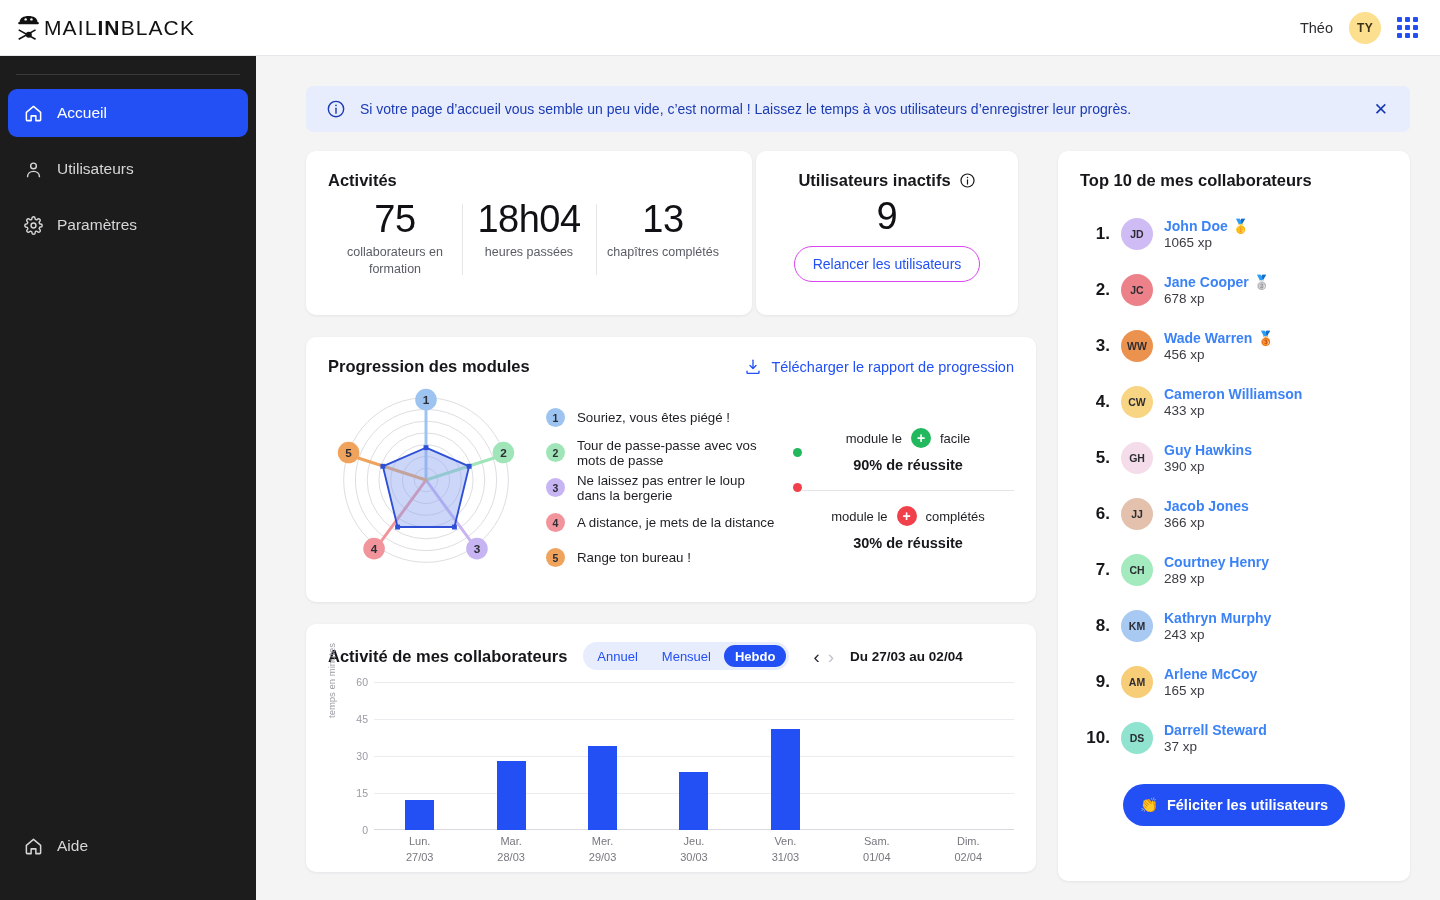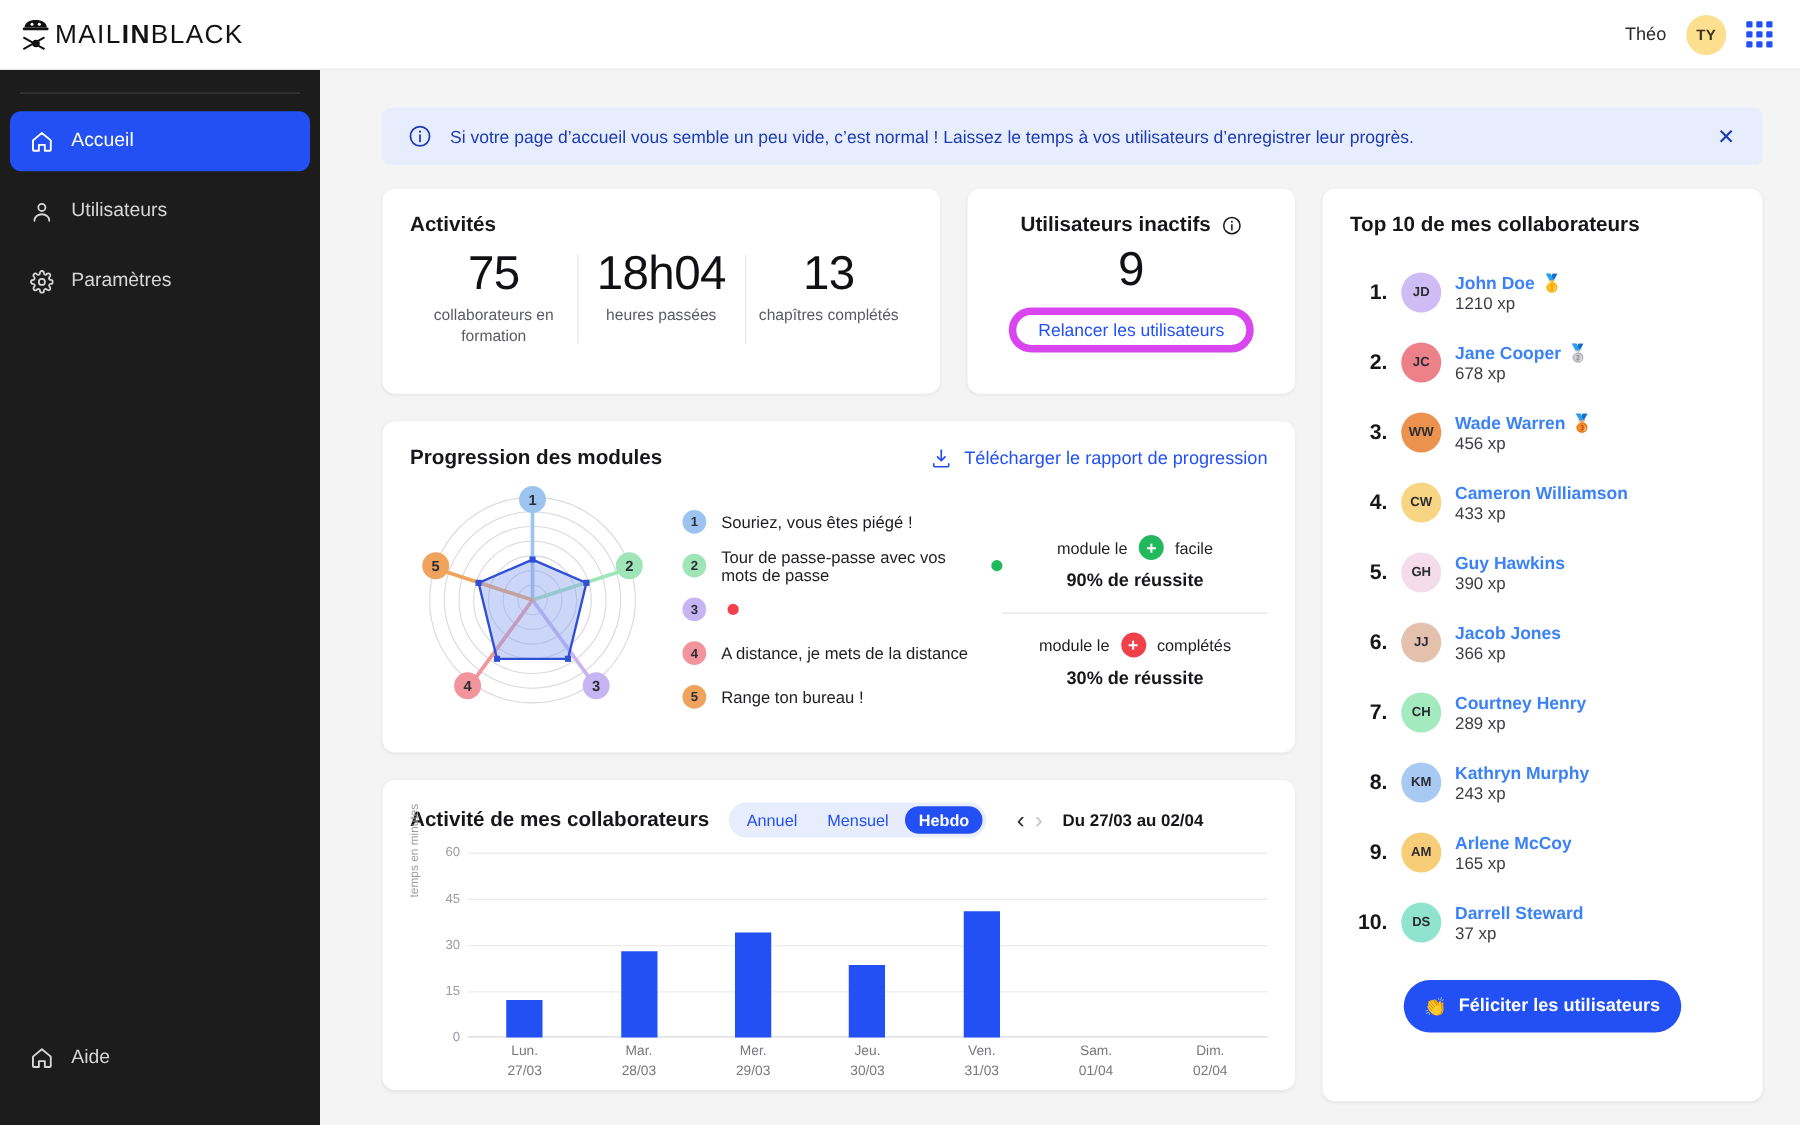--- a/index.html
+++ b/index.html
@@ -81,41 +81,41 @@
   
   .banner {
     height: 46px; background: #e8edfd; border-radius: 7px;
     display: flex; align-items: center; gap: 14px;
     padding: 0 18px 0 20px; margin-bottom: 19px;
   }
   .banner-text { font-size: 14px; color: #1b3bb5; flex: 1; }
   .banner-close { cursor: pointer; color: #1b3bb5; font-size: 17px; line-height: 1; padding: 4px; }
 
   
-  .row1 { display: flex; gap: 22px; align-items: flex-end; }
+  .row1 { display: flex; gap: 4px; align-items: flex-end; }
   .card { background: #fff; border-radius: 10px; box-shadow: 0 1px 3px rgba(16,24,40,.07); }
   .card-title { font-size: 16.5px; font-weight: 700; color: #17171b; }
 
   .activities { width: 446px; height: 164px; padding: 20px 22px; }
   .stat-row { display: flex; margin-top: 8px; }
   .stat { flex: 1; text-align: center; position: relative; padding: 0 6px; }
   .stat + .stat::before {
     content: ""; position: absolute; left: 0; top: 6px; bottom: 4px;
     width: 1px; background: #e6e6e9;
   }
   .stat-value { font-size: 38px; font-weight: 400; color: #111115; line-height: 1.15; letter-spacing: -.5px; }
   .stat-label { font-size: 12.5px; color: #5b5b66; line-height: 1.42; margin-top: 2px; }
 
   .inactive { width: 262px; height: 164px; padding: 20px 22px; text-align: center; }
   .inactive-head { display: flex; align-items: center; justify-content: center; gap: 8px; }
   .inactive-value { font-size: 38px; font-weight: 400; color: #111115; line-height: 1.3; margin-top: 2px; }
   .btn-outline {
     display: inline-flex; align-items: center; justify-content: center;
     height: 36px; padding: 0 18px; margin-top: 5px;
-    border: 6px solid #d946ef; border-radius: 19px;
+    border: 1px solid #d946ef; border-radius: 19px;
     color: #2250f4; font-size: 14px; font-weight: 500;
     background: #fff; cursor: pointer;
   }
 
   .top10 {
     width: 352px; padding: 20px 22px 22px 22px;
     position: absolute; right: 40px; top: 95px; height: 730px;
   }
   .rank-list { margin-top: 16px; }
   .rank-item { display: flex; align-items: center; gap: 11px; height: 56px; }
@@ -383,20 +383,21 @@
           <span class="legend-badge" style="background:#9dc4f0">1</span>
           <span class="legend-text">Souriez, vous êtes piégé !</span>
         </div>
         <div class="legend-item">
           <span class="legend-badge" style="background:#9fe5b8">2</span>
           <span class="legend-text">Tour de passe-passe avec vos mots de passe</span>
           <span class="legend-dot" style="background:#22b95e"></span>
         </div>
         <div class="legend-item">
           <span class="legend-badge" style="background:#c7b4f2">3</span>
+          <span class="legend-text">Ne laissez pas entrer le loup dans la bergerie</span>
           <span class="legend-dot" style="background:#f0414b"></span>
         </div>
         <div class="legend-item">
           <span class="legend-badge" style="background:#f2949b">4</span>
           <span class="legend-text">A distance, je mets de la distance</span>
         </div>
         <div class="legend-item">
           <span class="legend-badge" style="background:#f0a35c">5</span>
           <span class="legend-text">Range ton bureau !</span>
         </div>
@@ -492,21 +493,21 @@
     <div class="rank-list">
 
       <div class="rank-item">
         <div class="rank-num">1.</div>
         <div class="rank-avatar" style="background:#cfbcf5">JD</div>
         <div class="rank-meta">
           <div class="rank-name">
             <span>John Doe</span>
             <span>🥇</span>
           </div>
-          <div class="rank-xp">1210 xp</div>
+          <div class="rank-xp">1065 xp</div>
         </div>
       </div>
 
       <div class="rank-item">
         <div class="rank-num">2.</div>
         <div class="rank-avatar" style="background:#ed8189">JC</div>
         <div class="rank-meta">
           <div class="rank-name">
             <span>Jane Cooper</span>
             <span>🥈</span>

